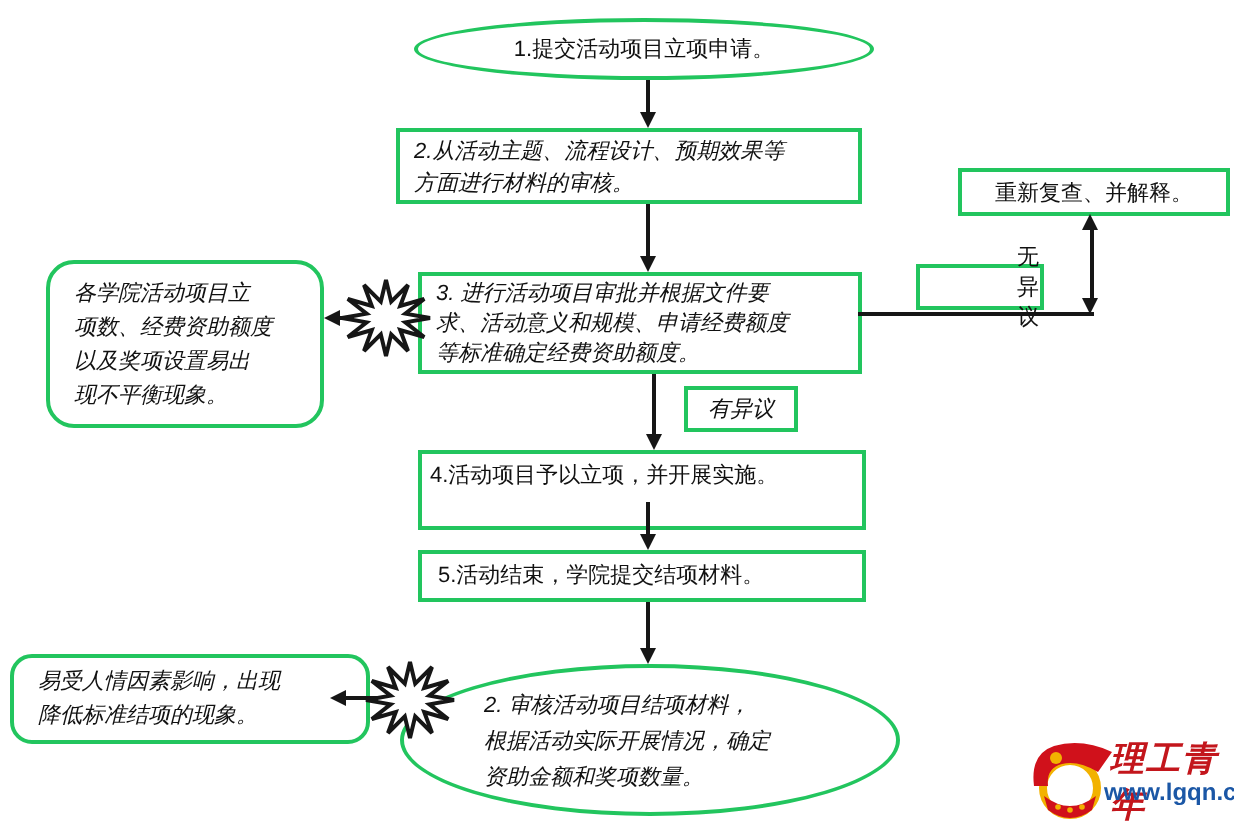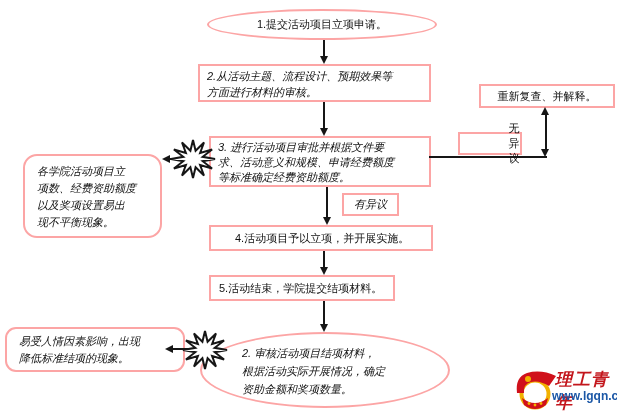--- a/index.html
+++ b/index.html
@@ -1,20 +1,20 @@
 <!DOCTYPE html>
 <html><head>
 <meta charset="utf-8">
 <style>
   html,body{margin:0;padding:0;background:#fff;}
   #stage{
     position:relative;width:617px;height:411px;background:#fff;overflow:hidden;
     font-family:"Liberation Sans","DejaVu Sans",sans-serif;color:#111;
   }
-  .node{position:absolute;border:2px solid #fca5a5;background:#fff;box-sizing:border-box;font-size:11px;}
+  .node{position:absolute;border:2px solid #22c55e;background:#fff;box-sizing:border-box;font-size:11px;}
   .ellipse{border-radius:50%;}
   .round{border-radius:14px;}
   .lines{white-space:pre-line;font-style:italic;}
   .vline,.hline{position:absolute;background:#161616;}
   .vline{width:2px;}
   .hline{height:2px;}
   .arr{position:absolute;width:0;height:0;}
   .arr.down{border-left:4px solid transparent;border-right:4px solid transparent;border-top:8px solid #161616;}
   .arr.up{border-left:4px solid transparent;border-right:4px solid transparent;border-bottom:8px solid #161616;}
   .arr.left{border-top:4px solid transparent;border-bottom:4px solid transparent;border-right:8px solid #161616;}
@@ -32,43 +32,43 @@
     <span>1.提交活动项目立项申请。</span>
   </div>
 
   <div class="node lines" style="left:198px;top:64px;width:233px;height:38px;padding:2px 7px;line-height:16px;">2.从活动主题、流程设计、预期效果等
 方面进行材料的审核。</div>
 
   <div class="node lines" style="left:209px;top:136px;width:222px;height:51px;padding:2px 7px;line-height:15px;">3. 进行活动项目审批并根据文件要
 求、活动意义和规模、申请经费额度
 等标准确定经费资助额度。</div>
 
-  <div class="node" style="left:209px;top:225px;width:224px;height:26px;line-height:22px;padding-left:24px;">4.活动项目予以立项，并开展实施。</div>
+  <div class="node" style="left:209px;top:225px;width:224px;height:40px;line-height:22px;padding-left:4px;">4.活动项目予以立项，并开展实施。</div>
 
-  <div class="node" style="left:209px;top:275px;width:186px;height:26px;line-height:22px;padding-left:8px;">5.活动结束，学院提交结项材料。</div>
+  <div class="node" style="left:209px;top:275px;width:224px;height:26px;line-height:22px;padding-left:8px;">5.活动结束，学院提交结项材料。</div>
 
   <div class="node ellipse" style="left:200px;top:332px;width:250px;height:76px;">
     <div class="lines" style="margin:10px 0 0 40px;width:185px;line-height:18px;">2. 审核活动项目结项材料，
 根据活动实际开展情况，确定
 资助金额和奖项数量。</div>
   </div>
 
   <div class="node center" style="left:479px;top:84px;width:136px;height:24px;">
     <span>重新复查、并解释。</span>
   </div>
 
   <div class="node center" style="left:458px;top:132px;width:64px;height:23px;padding-left:48px;">
     <span>无异议</span>
   </div>
 
   <div class="node center" style="left:342px;top:193px;width:57px;height:23px;font-style:italic;">
     <span>有异议</span>
   </div>
 
-  <div class="node round lines" style="left:23px;top:130px;width:139px;height:84px;padding:7px 0 0 12px;line-height:17px;margin-top:24px;">各学院活动项目立
+  <div class="node round lines" style="left:23px;top:130px;width:139px;height:84px;padding:7px 0 0 12px;line-height:17px;">各学院活动项目立
 项数、经费资助额度
 以及奖项设置易出
 现不平衡现象。</div>
 
   <div class="node round lines" style="left:5px;top:327px;width:180px;height:45px;padding:4px 0 0 12px;line-height:17px;border-radius:11px;">易受人情因素影响，出现
 降低标准结项的现象。</div>
 
   <div class="vline" style="left:323px;top:40px;height:17px;"></div>
   <div class="arr down" style="left:320px;top:56px;"></div>
 

